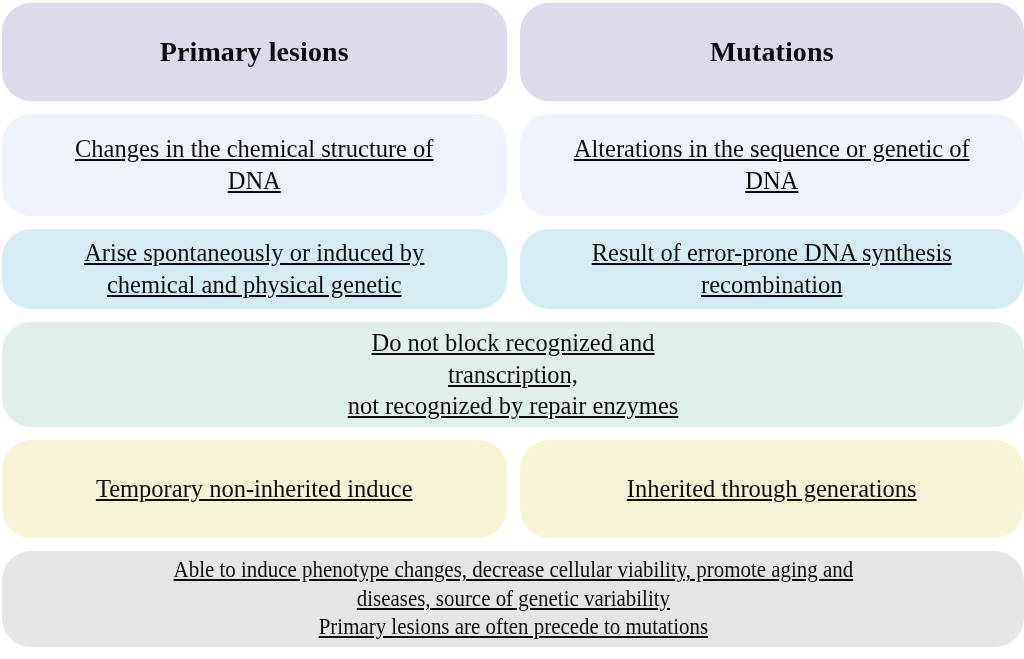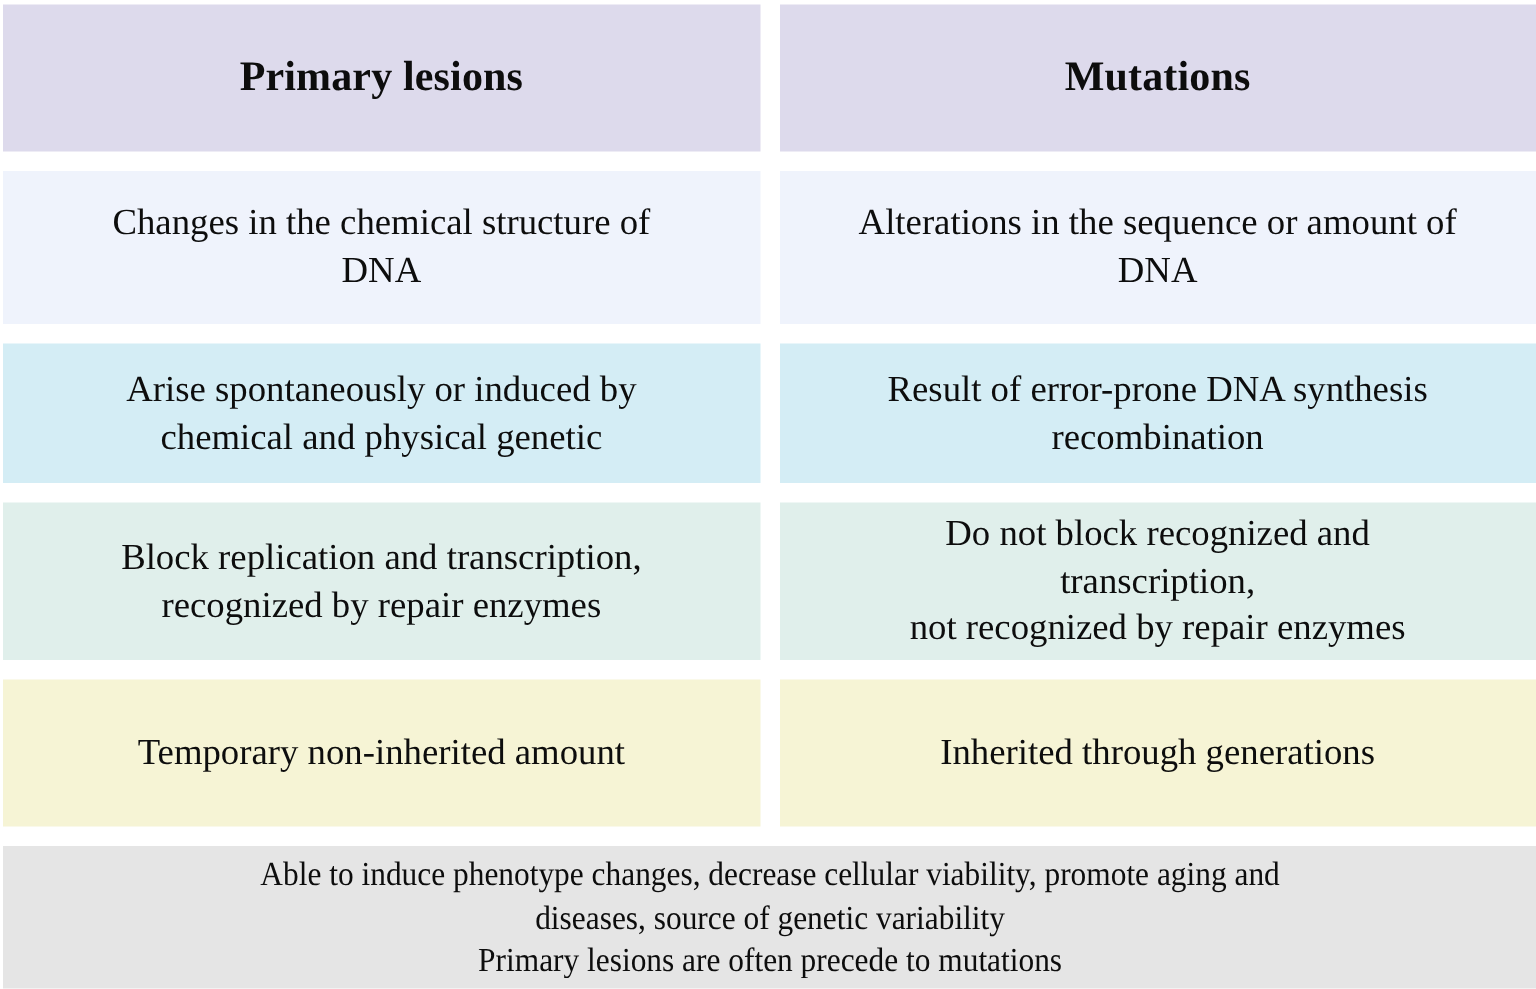--- a/index.html
+++ b/index.html
@@ -25,30 +25,31 @@
     display: flex;
     flex-direction: column;
   }
 
   .row {
     display: flex;
     width: 100%;
     flex: 0 0 auto;
   }
 
-  .row + .row { margin-top: 13px; }
+  .row + .row { margin-top: 13px; text-decoration: underline; }
 
   .cell {
     flex: 1 1 0;
     display: flex;
     align-items: center;
     justify-content: center;
     text-align: center;
     padding: 4px 14px;
     line-height: 1.30;
+    border-radius: 29px;
   }
 
   .cell + .cell { margin-left: 13px; }
 
   
   .row-header { height: 98px; }
   .row-header .cell {
     background: #dddaec;
     font-weight: bold;
     font-size: 28px;
@@ -56,21 +57,21 @@
   }
 
   
   .row-body .cell {
     font-size: 24.5px;
   }
 
   .row-1 { height: 102px; }
   .row-1 .cell { background: #eff3fc; }
 
-  .row-2 { height: 93px; }
+  .row-2 { height: 80px; }
   .row-2 .cell { background: #d4edf5; }
 
   .row-3 { height: 105px; }
   .row-3 .cell { background: #e0efeb; }
 
   .row-4 { height: 98px; }
   .row-4 .cell { background: #f6f4d5; }
 
   
   .row-footer { height: 96px; }
@@ -105,21 +106,21 @@
 
   <div class="row row-body row-1">
     <div class="cell">
       <span>
         <span class="line">Changes in the chemical structure of</span>
         <span class="line">DNA</span>
       </span>
     </div>
     <div class="cell">
       <span>
-        <span class="line">Alterations in the sequence or amount of</span>
+        <span class="line">Alterations in the sequence or genetic of</span>
         <span class="line">DNA</span>
       </span>
     </div>
   </div>
 
   <div class="row row-body row-2">
     <div class="cell">
       <span>
         <span class="line">Arise spontaneously or induced by</span>
         <span class="line">chemical and physical genetic</span>
@@ -129,37 +130,31 @@
       <span>
         <span class="line">Result of error-prone DNA synthesis</span>
         <span class="line">recombination</span>
       </span>
     </div>
   </div>
 
   <div class="row row-body row-3">
     <div class="cell">
       <span>
-        <span class="line">Block replication and transcription,</span>
-        <span class="line">recognized by repair enzymes</span>
-      </span>
-    </div>
-    <div class="cell">
-      <span>
         <span class="line">Do not block recognized and</span>
         <span class="line">transcription,</span>
         <span class="line">not recognized by repair enzymes</span>
       </span>
     </div>
   </div>
 
   <div class="row row-body row-4">
     <div class="cell">
       <span>
-        <span class="line">Temporary non-inherited amount</span>
+        <span class="line">Temporary non-inherited induce</span>
       </span>
     </div>
     <div class="cell">
       <span>
         <span class="line">Inherited through generations</span>
       </span>
     </div>
   </div>
 
   <div class="row row-footer">

